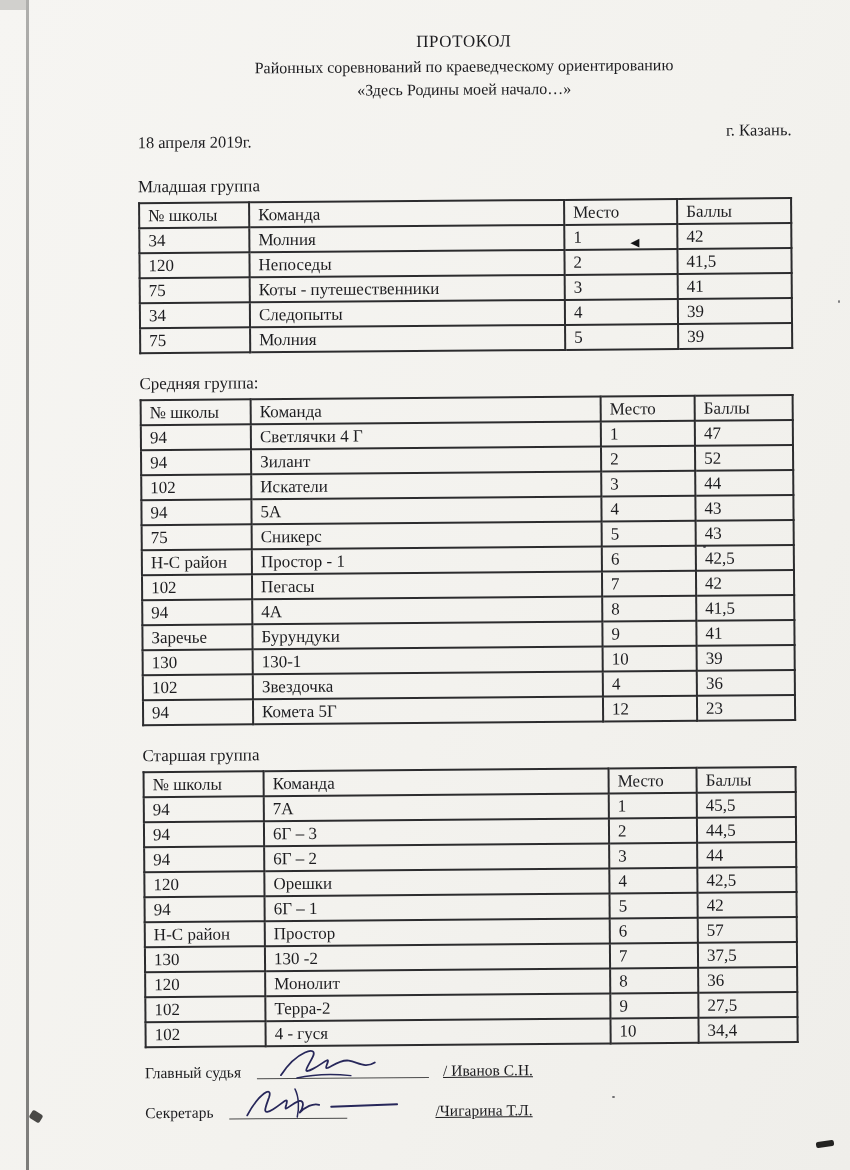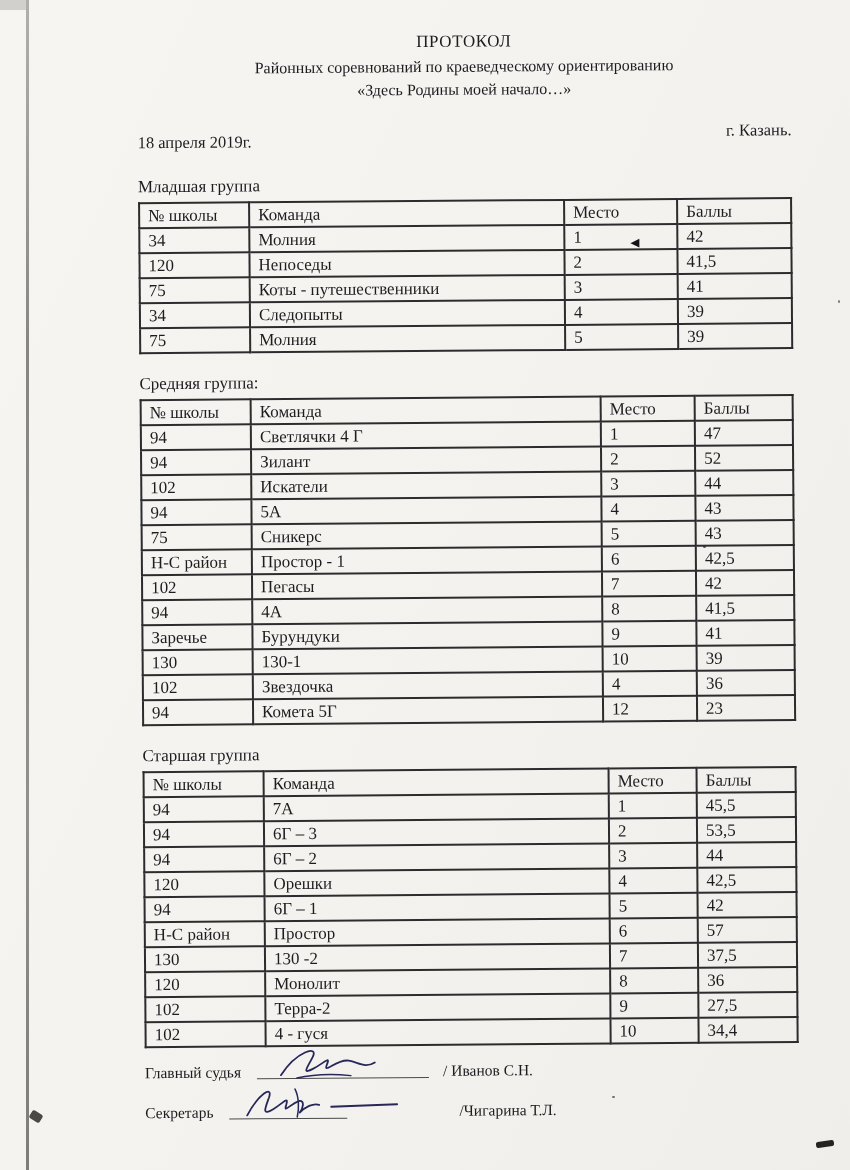--- a/index.html
+++ b/index.html
@@ -53,21 +53,21 @@
     overflow:hidden;
   }
 
   .footer { margin-top:16px; font-size:15.5px; }
   .sig-row { display:flex; align-items:flex-end; margin-top:6px; }
   .sig-row.second { margin-top:20px; }
   .sig-label { padding-bottom:2px;text-align:right; }
   .sig-area { position:relative; margin-left:16px; }
   .sig-line { border-bottom:1.5px solid #4a4a4a; }
   .sig-svg { position:absolute; left:10px; bottom:0px; }
-  .sig-name { margin-left:14px; padding-bottom:2px; }
+  .sig-name { margin-left:14px; padding-bottom:2px;text-decoration:underline; }
 
   .arrow-mark {
     position:absolute; left:629px; top:236px;
     font-size:15px; color:#141416;
   }
 
   
   .edge-line {
     position:absolute; left:26px; top:0; width:3px; height:1170px;
     background:linear-gradient(#8a8a88, #4a4a48 30%, #5a5a58 70%, #3c3c3a);
@@ -280,21 +280,21 @@
             <tr>
               <td>94</td>
               <td>7А</td>
               <td>1</td>
               <td>45,5</td>
             </tr>
             <tr>
               <td>94</td>
               <td>6Г – 3</td>
               <td>2</td>
-              <td>53,5</td>
+              <td>44,5</td>
             </tr>
             <tr>
               <td>94</td>
               <td>6Г – 2</td>
               <td>3</td>
               <td>44</td>
             </tr>
             <tr>
               <td>120</td>
               <td>Орешки</td>
@@ -357,20 +357,20 @@
         <div class="sig-row second">
           <span class="sig-label">Секретарь</span>
           <span class="sig-area">
             <span class="sig-line" style="display:inline-block;width:118px;"></span>
             <svg class="sig-svg" width="180" height="40" viewBox="0 0 180 40">
               <path d="M8,32 C20,10 34,2 30,14 C26,25 22,33 34,26 C44,20 50,12 47,22 C44,31 52,20 60,18 C66,17 64,26 60,30 C66,24 74,20 80,22" fill="none" stroke="#27275a" stroke-width="1.8" stroke-linecap="round"></path>
               <path d="M56,6 C60,14 60,26 58,34" fill="none" stroke="#27275a" stroke-width="1.5" stroke-linecap="round"></path>
               <path d="M92,24 L158,22" fill="none" stroke="#27275a" stroke-width="1.8" stroke-linecap="round"></path>
             </svg>
           </span>
-          <span class="sig-name" style="margin-left:112px;">/Чигарина Т.Л.</span>
+          <span class="sig-name" style="margin-left:88px;">/Чигарина Т.Л.</span>
         </div>
 
       </div>
 
     </div>
   </div>
 </div>
 
 </body></html>

